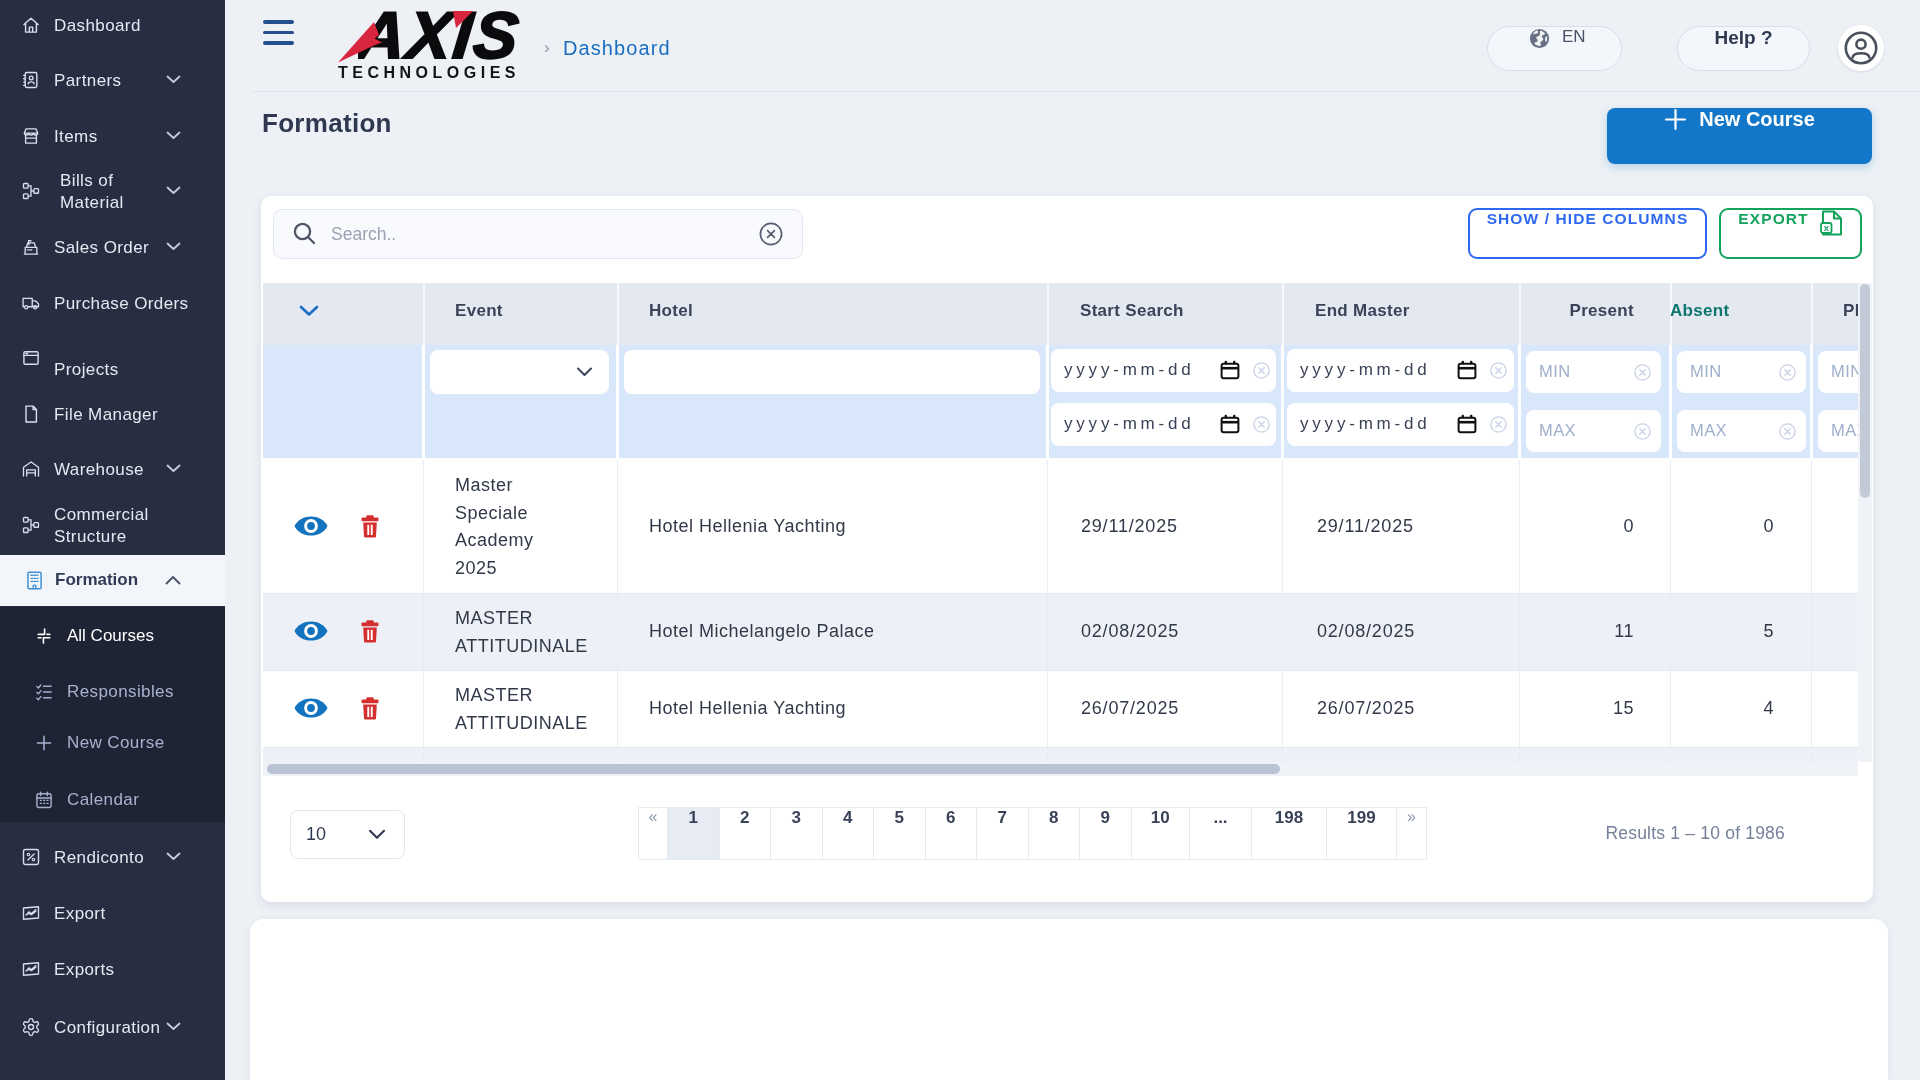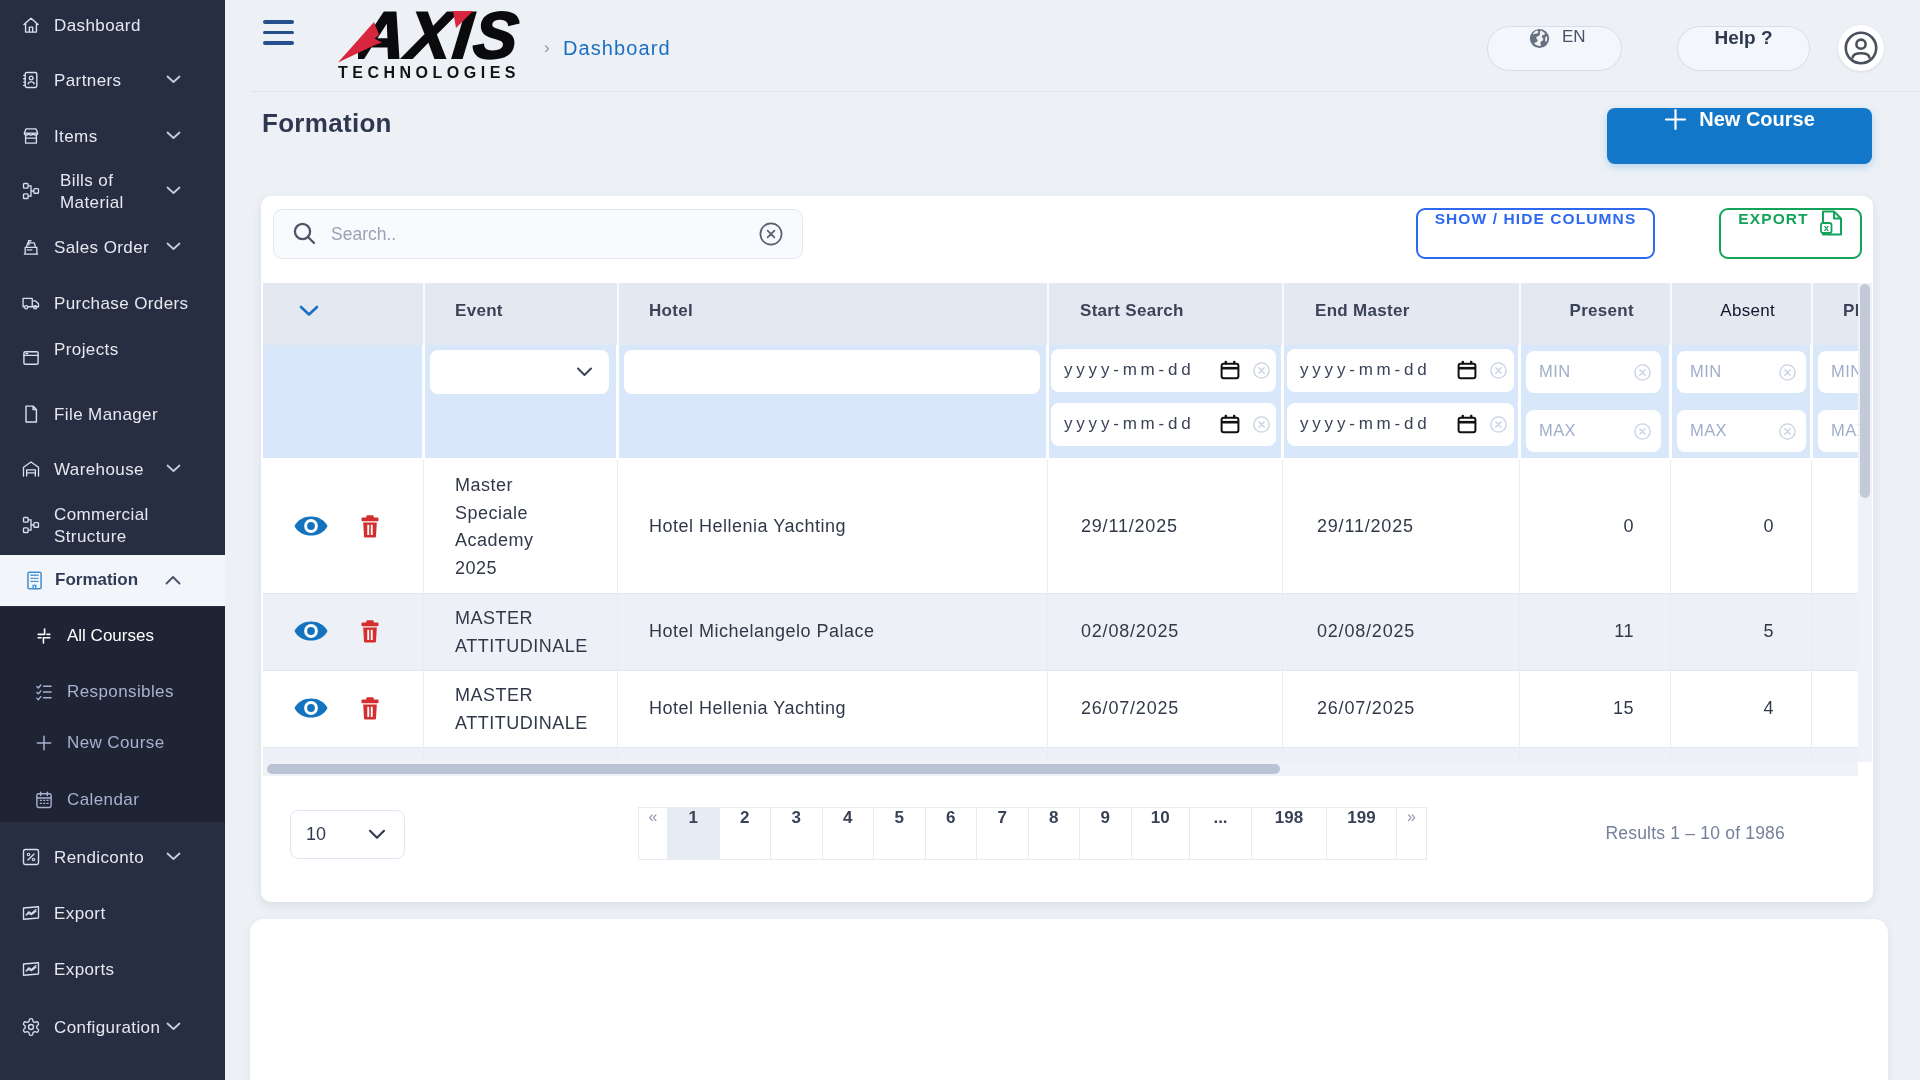--- a/index.html
+++ b/index.html
@@ -62,21 +62,21 @@
     <path d="M2.5 16.5 V6.5 H13.5 V16.5 M13.5 9.5 H17.5 L21 13 V16.5 H13.5 M2.5 16.5 H4.2 M8.2 16.5 H13.5" stroke="#D9DEEC" stroke-width="1.6" fill="none" stroke-linecap="round" stroke-linejoin="round"></path>
     <circle cx="6.2" cy="17" r="1.9" stroke="#D9DEEC" stroke-width="1.5" fill="none"></circle>
     <circle cx="17" cy="17" r="1.9" stroke="#D9DEEC" stroke-width="1.5" fill="none"></circle>
   </svg>
 <div class="a ntxt" style="left:54px;top:294px">Purchase Orders</div>
 
 <svg class="a nico" style="left:21px;top:348px" width="20" height="20" viewBox="0 0 24 24">
     <rect x="3.5" y="4.5" width="17" height="15" rx="1.5" stroke="#D9DEEC" stroke-width="1.7" fill="none"></rect>
     <path d="M3.5 8.8 H20.5 M6 6.6 H8" stroke="#D9DEEC" stroke-width="1.6" fill="none" stroke-linecap="round"></path>
   </svg>
-<div class="a ntxt" style="left:54px;top:340px">Projects</div>
+<div class="a ntxt" style="left:54px;top:360px">Projects</div>
 
 <svg class="a nico" style="left:21px;top:404px" width="20" height="20" viewBox="0 0 24 24">
     <path d="M6 2.5 H14.5 L18.5 6.5 V21.5 H6 Z M14.5 2.5 V6.5 H18.5" stroke="#D9DEEC" stroke-width="1.7" fill="none" stroke-linecap="round" stroke-linejoin="round"></path>
   </svg>
 <div class="a ntxt" style="left:54px;top:405px">File Manager</div>
 
 <svg class="a nico" style="left:21px;top:459px" width="20" height="20" viewBox="0 0 24 24">
     <path d="M3 20.5 V10 L12 3.5 L21 10 V20.5 M6.8 20.5 V13 H17.2 V20.5 M6.8 16.7 H17.2" stroke="#D9DEEC" stroke-width="1.6" fill="none" stroke-linecap="round" stroke-linejoin="round"></path>
   </svg>
 <div class="a ntxt" style="left:54px;top:460px">Warehouse</div>
@@ -221,21 +221,21 @@
 <svg class="a" style="left:292px;top:221px" width="25" height="25" viewBox="0 0 25 25">
     <circle cx="10.5" cy="10.5" r="7.6" stroke="#4D5567" stroke-width="2.3" fill="none"></circle>
     <path d="M16 16 L22 22" stroke="#4D5567" stroke-width="2.3" stroke-linecap="round"></path>
   </svg>
 <div class="a" style="left:331px;top:224px;font-size:17.5px;color:#9AA2B4">Search..</div>
 <svg class="a" style="left:759px;top:222px" width="24" height="24" viewBox="0 0 24 24">
     <circle cx="12" cy="12" r="10.6" stroke="#575F71" stroke-width="1.7" fill="none"></circle>
     <path d="M8.6 8.6 L15.4 15.4 M15.4 8.6 L8.6 15.4" stroke="#575F71" stroke-width="1.7" stroke-linecap="round"></path>
   </svg>
 
-<div class="a flex" style="left:1416px;top:208px;width:239px;height:51px;border:2px solid #2E68F0;border-radius:9px;justify-content:center">
+<div class="a flex" style="left:1468px;top:208px;width:239px;height:51px;border:2px solid #2E68F0;border-radius:9px;justify-content:center">
   <span style="font-size:15.5px;font-weight:bold;letter-spacing:1.1px;color:#2E68F0">SHOW / HIDE COLUMNS</span>
 </div>
 <div class="a flex" style="left:1719px;top:208px;width:143px;height:51px;border:2px solid #13A35B;border-radius:9px;justify-content:center">
   <span style="font-size:15.5px;font-weight:bold;letter-spacing:1.1px;color:#13A35B">EXPORT</span>
   <span id="xls" style="margin-left:10px">
       <svg width="24" height="26" viewBox="0 0 24 26">
         <path d="M4 1.5 H15 L22 8.5 V24.5 H4 Z" stroke="#13A35B" stroke-width="2" fill="none" stroke-linejoin="round"></path>
         <path d="M15 1.5 V8.5 H22" stroke="#13A35B" stroke-width="2" fill="none" stroke-linejoin="round"></path>
         <rect x="2" y="13" width="10.5" height="10" rx="2" fill="#fff" stroke="#13A35B" stroke-width="1.8"></rect>
         <text x="4.7" y="21.2" font-family="Liberation Sans" font-size="9.5" font-weight="bold" fill="#13A35B">x</text>
@@ -272,21 +272,21 @@
 <div class="a" style="left:1811px;top:283px;width:2px;height:62px;background:#F7F9FC"></div>
 <div class="a" style="left:1811px;top:460px;width:1px;height:302px;background:#E9EDF3"></div>
 <svg class="a" style="left:299px;top:305px" width="20" height="12" viewBox="0 0 20 12">
     <path d="M2 2 L10 9.5 L18 2" stroke="#1A6FC4" stroke-width="2.6" fill="none" stroke-linecap="round" stroke-linejoin="round"></path>
   </svg>
 <div class="a" style="left:455px;top:301px;font-size:17px;font-weight:bold;color:#3A4358;letter-spacing:.3px">Event</div>
 <div class="a" style="left:649px;top:301px;font-size:17px;font-weight:bold;color:#3A4358;letter-spacing:.3px">Hotel</div>
 <div class="a" style="left:1080px;top:301px;font-size:17px;font-weight:bold;color:#3A4358;letter-spacing:.3px">Start Search</div>
 <div class="a" style="left:1315px;top:301px;font-size:17px;font-weight:bold;color:#3A4358;letter-spacing:.3px">End Master</div>
 <div class="a" style="left:1519px;top:301px;width:115px;text-align:right;font-size:17px;font-weight:bold;color:#3A4358;letter-spacing:.3px">Present</div>
-<div class="a" style="left:1670px;top:301px;width:105px;text-align:right;font-size:17px;font-weight:normal;color:#0f172a;letter-spacing:.3px">Absent</div>
+<div class="a" style="left:1670px;top:301px;width:105px;text-align:left;font-size:17px;font-weight:bold;color:#0f766e;letter-spacing:.3px">Absent</div>
 <div class="a" style="left:1843px;top:301px;width:15px;overflow:hidden;font-size:17px;font-weight:bold;color:#3A4358;letter-spacing:.3px">Pla</div>
 <div class="a" style="left:430px;top:350px;width:179px;height:44px;background:#fff;border-radius:8px"></div>
 <svg class="a" style="left:576px;top:367px" width="17" height="10" viewBox="0 0 17 10">
     <path d="M2 1.5 L8.5 8 L15 1.5" stroke="#3A4357" stroke-width="2" fill="none" stroke-linecap="round" stroke-linejoin="round"></path>
   </svg>
 <div class="a" style="left:624px;top:350px;width:416px;height:44px;background:#fff;border-radius:8px"></div>
 <div class="a" style="left:1051px;top:349px;width:225px;height:43px;background:#fff;border-radius:8px"></div>
 <div class="a" style="left:1064px;top:360px;font-size:17px;color:#3A4357;letter-spacing:3.8px">yyyy-mm-dd</div>
 <svg class="a" style="left:1220px;top:360px" width="20" height="20" viewBox="0 0 20 20">
     <rect x="1.6" y="3.8" width="16.8" height="14.4" rx="2" stroke="#111" stroke-width="2" fill="none"></rect>

